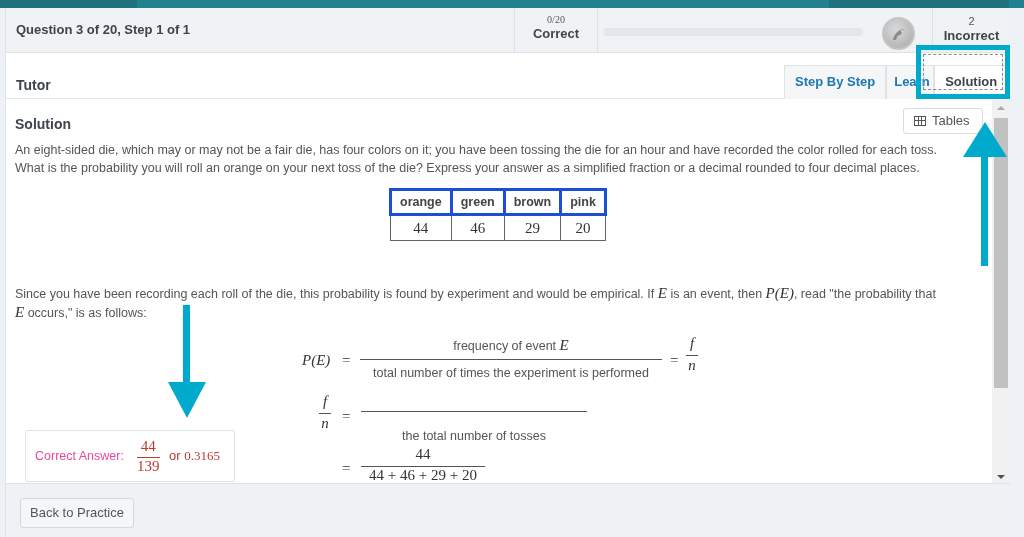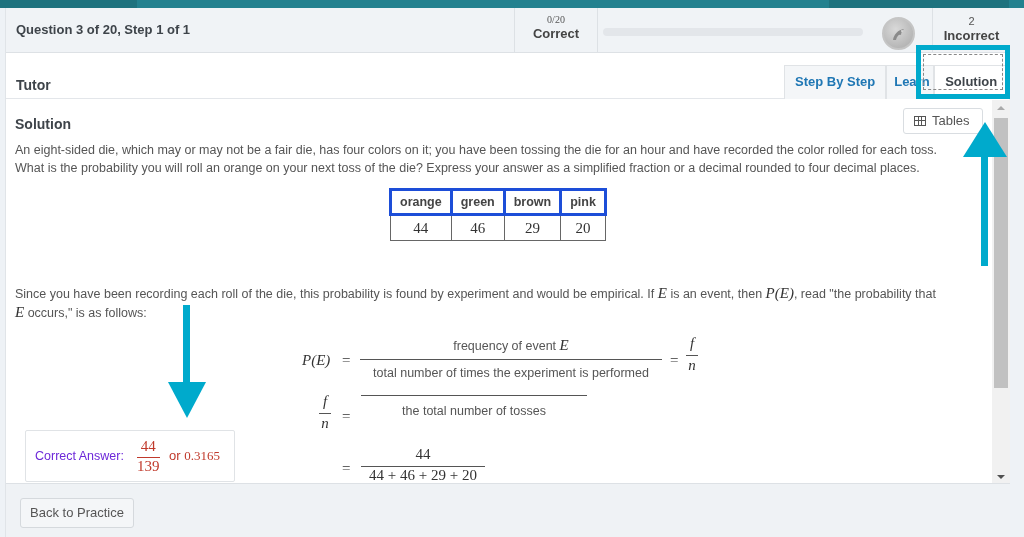--- a/index.html
+++ b/index.html
@@ -41,21 +41,21 @@
   .data-table th { font-size: 12.5px; font-weight: bold; color: #444; border: 3px solid #1d4ed8; padding: 4px 8px; height: 25px; }
   .data-table td { font-family: "Liberation Serif", serif; font-size: 15px; color: #333; border: 1px solid #666; text-align: center; height: 26px; }
   .p2 { top: 184px; }
   .mi { font-family: "Liberation Serif", serif; font-style: italic; font-size: 15px; color: #333; }
   .mr { font-family: "Liberation Serif", serif; font-size: 15px; color: #333; }
 
   .math { position: absolute; color: #555; }
   .txt { font-size: 12.5px; color: #555; }
 
   .answer-box { position: absolute; left: 19px; top: 330px; width: 210px; height: 52px; border: 1px solid #e0e3e6; border-radius: 2px; }
-  .answer-box .lbl { position: absolute; left: 9px; top: 18px; font-size: 12.5px; color: #6d28d9; }
+  .answer-box .lbl { position: absolute; left: 9px; top: 18px; font-size: 12.5px; color: #ec4899; }
   .answer-box .fr { position: absolute; left: 111px; top: 7px; text-align: center; font-family: "Liberation Serif", serif; font-size: 15px; color: #c0392b; }
   .answer-box .fr .n { display: block; padding-bottom: 2px; }
   .answer-box .fr .d { display: block; border-top: 1px solid #c0392b; }
   .answer-box .or { position: absolute; left: 143px; top: 17px; font-size: 13px; color: #c0392b; }
   .answer-box .dec { font-family: "Liberation Serif", serif; font-size: 13px; }
 
   .scrollbar { position: absolute; left: 986px; top: 92px; width: 18px; height: 383px; background: #f1f1f1; }
   .scrollbar .thumb { position: absolute; left: 2px; top: 18px; width: 14px; height: 270px; background: #c1c1c1; }
   .scrollbar .arr-up { position: absolute; left: 5px; top: 6px; width: 0; height: 0; border-left: 4px solid transparent; border-right: 4px solid transparent; border-bottom: 4px solid #aaa; }
   .scrollbar .arr-down { position: absolute; left: 5px; top: 375px; width: 0; height: 0; border-left: 4px solid transparent; border-right: 4px solid transparent; border-top: 4px solid #505050; }
@@ -147,21 +147,21 @@
       </div>
     </div>
 
     <div class="math" style="left:313px; top:305px;">
       <div style="position:absolute; left:0; top:-12px; width:12px; text-align:center;">
         <div class="mi" style="height:20px;">f</div>
         <div class="mi" style="border-top:1px solid #555; padding-top:1px;">n</div>
       </div>
       <span class="mr" style="position:absolute; left:23px; top:3px;">=</span>
       <div style="position:absolute; left:42px; top:-10px; width:232px; text-align:center;">
-        <div class="txt" style="border-top:1px solid #555; padding-top:8px; width:226px;">the total number of tosses</div>
+        <div class="txt" style="border-top:1px solid #555; padding-top:17px; width:226px;margin-top:16px;">the total number of tosses</div>
       </div>
     </div>
 
     <div class="math" style="left:336px; top:350px;">
       <span class="mr" style="position:absolute; left:0; top:10px;">=</span>
       <div style="position:absolute; left:19px; top:-4px; width:124px; text-align:center;">
         <div class="mr" style="height:20px;">44</div>
         <div class="mr" style="border-top:1px solid #555; padding-top:0; white-space:nowrap;">44 + 46 + 29 + 20</div>
       </div>
     </div>

